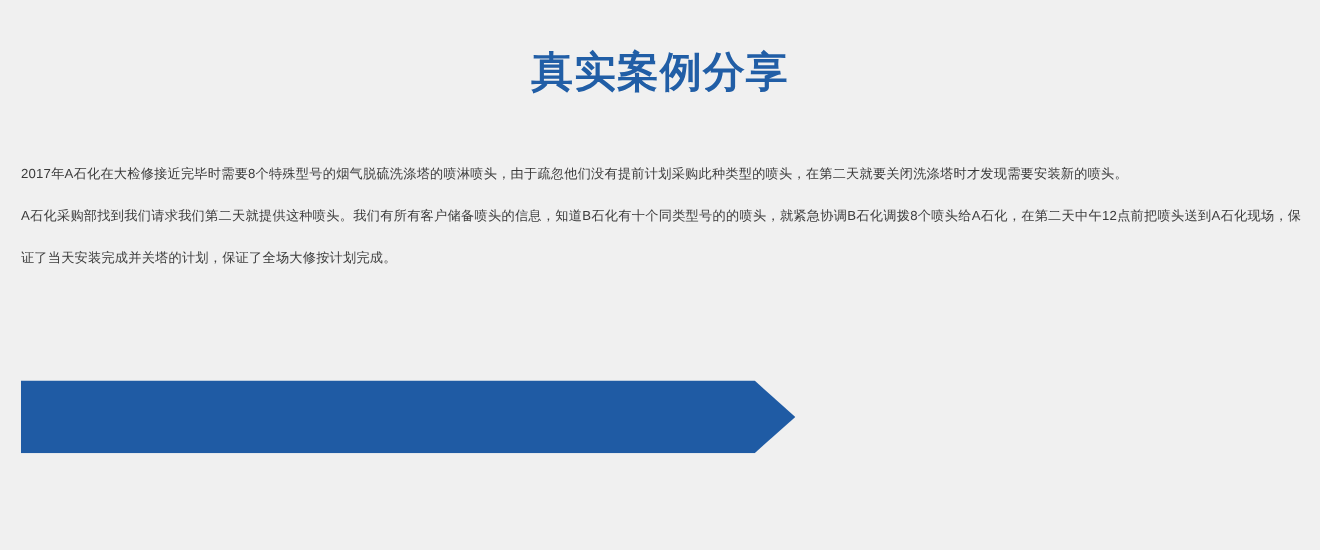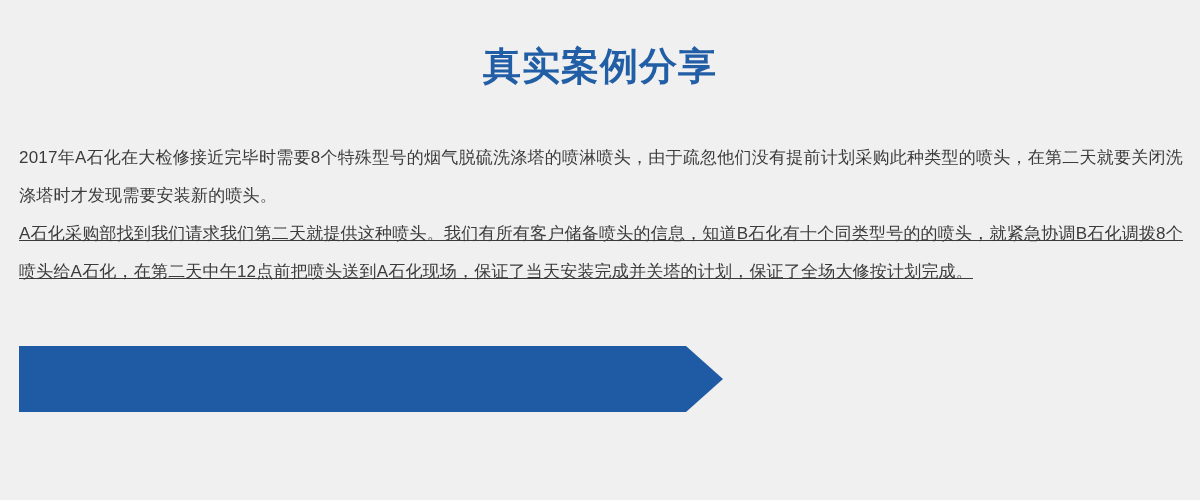--- a/index.html
+++ b/index.html
@@ -34,30 +34,29 @@
     white-space: nowrap;
   }
   .body-copy {
     position: absolute;
     left: 19px;
     top: 139px;
     width: 1164px;
   }
   .para {
     margin: 0;
-    font-size: 17px;
+    font-size: 12px;
     line-height: 38px;
     color: #3b3b3b;
     text-align: justify;
     text-justify: inter-ideograph;
     letter-spacing: 0.2px;
   }
   .para + .para {
     margin-top: 0px;
-    text-decoration: underline;
   }
   .arrow-shape {
     position: absolute;
     left: 19px;
     top: 346px;
     width: 704px;
     height: 66px;
   }
   .arrow-shape svg {
     display: block;

